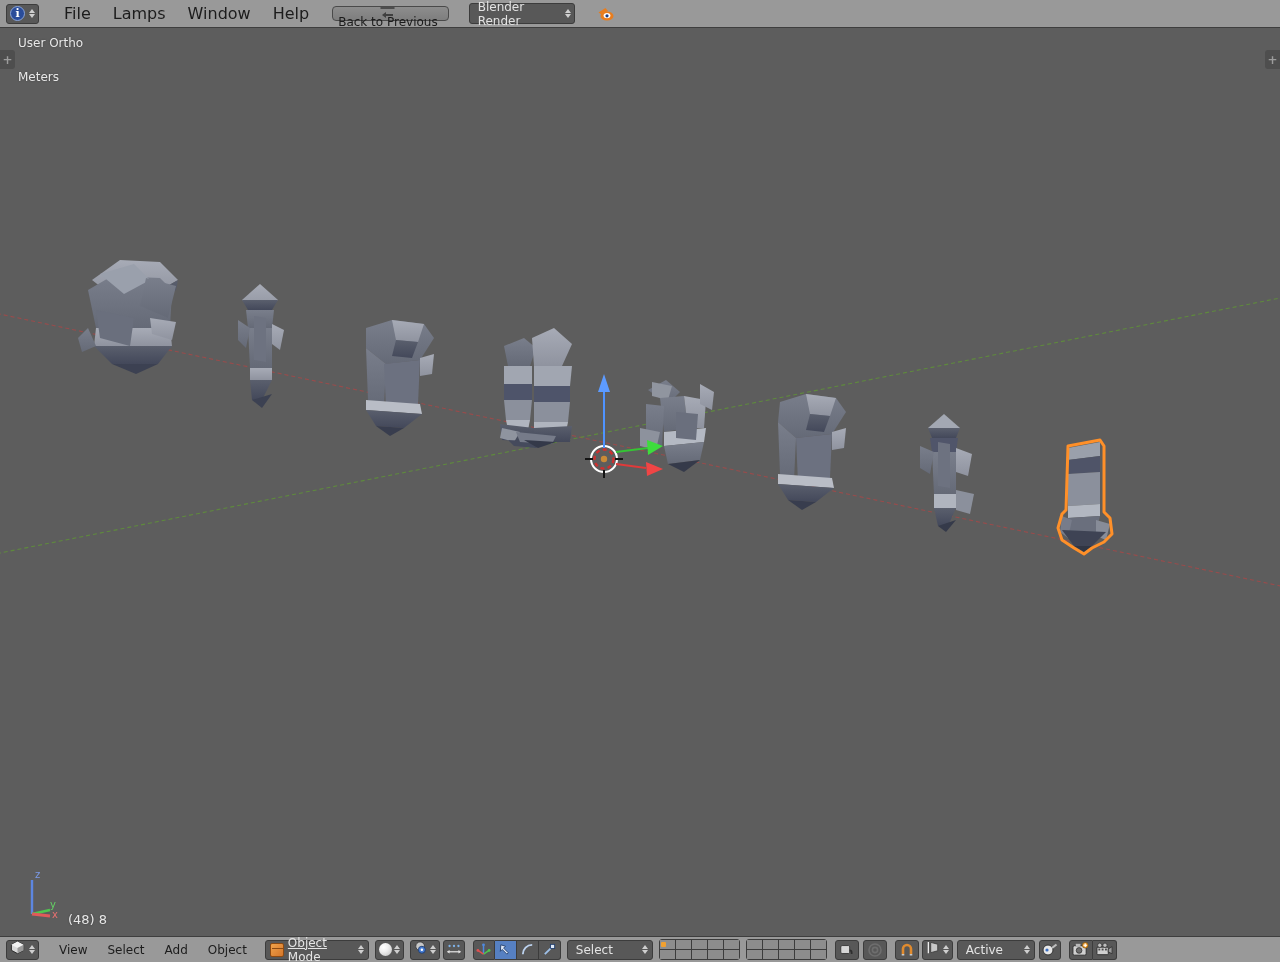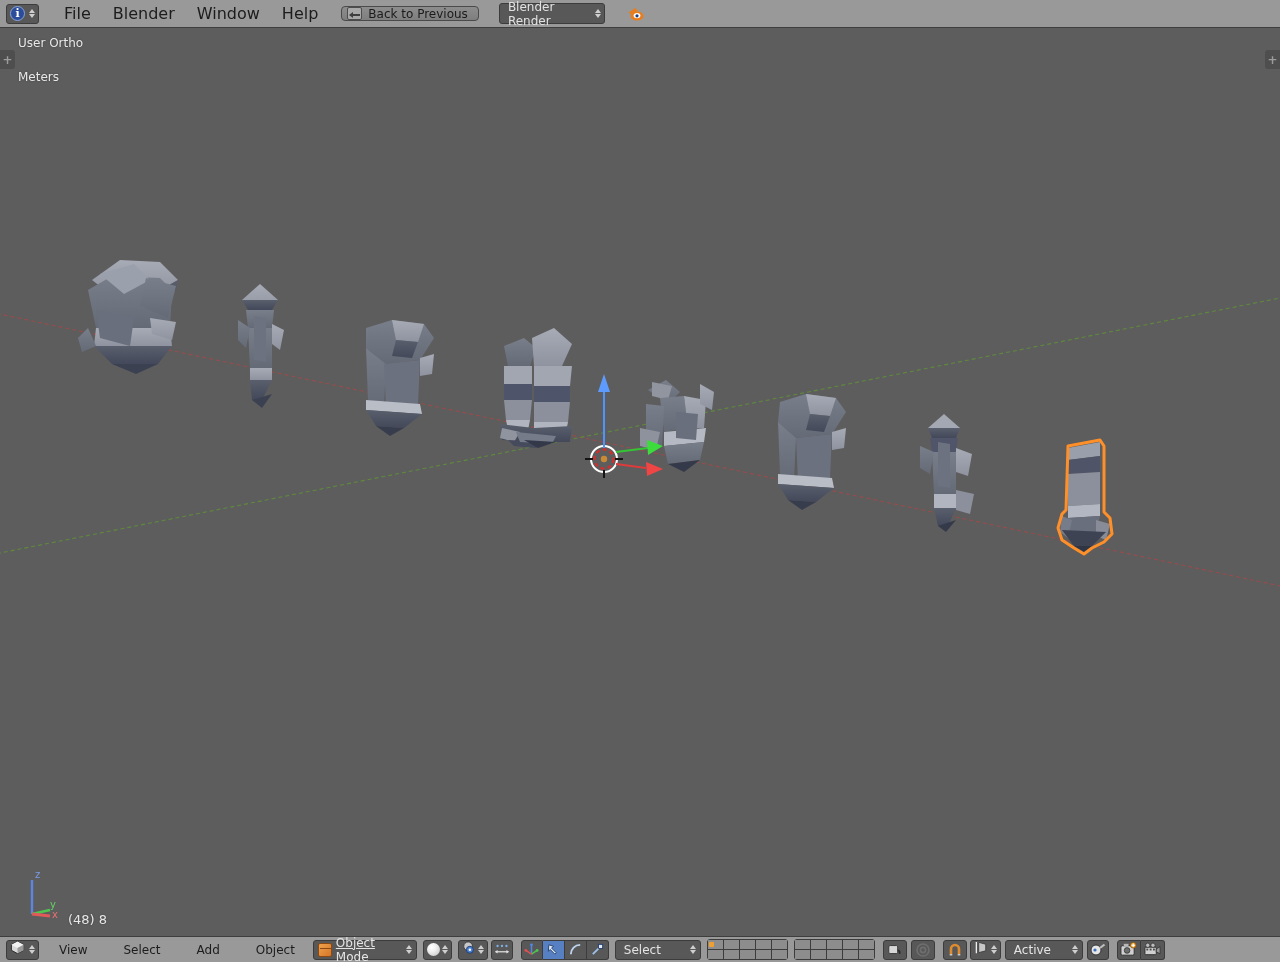--- a/index.html
+++ b/index.html
@@ -49,21 +49,21 @@
   .menu-items .mi {
     font-size: 16px; color: #1c1c1c; padding: 3px 11px; border-radius: 3px;
     line-height: 1;
   }
 
   .back-prev {
     display: flex; align-items: center; gap: 6px;
     height: 15px; margin-left: 12px; padding: 0 10px 0 5px;
     background: linear-gradient(#8d8d8d, #7e7e7e);
     border: 1px solid #4a4a4a; border-radius: 4px;
-    font-size: 12px; color: #1b1b1b;
+    font-size: 12px; color: #1b1b1b; flex-direction: column;
   }
   .back-icon {
     width: 15px; height: 13px; border: 1.5px solid #4d4d4d; border-radius: 2px;
     background: #a9a9a9; position: relative;
   }
   .back-icon:after {
     content:""; position:absolute; left:1px; top:4px;
     width:0;height:0;border-top:3px solid transparent;border-bottom:3px solid transparent;border-right:4px solid #3f3f3f;
   }
   .back-icon:before {
@@ -164,21 +164,21 @@
     display:grid; grid-template-columns: repeat(5, 15px); grid-template-rows: repeat(2, 9px);
     gap:1px; background:#3c3c3c; border:1px solid #3c3c3c; border-radius:3px; padding:0;
   }
   .layer-cell { background:#8d8d8d; position:relative; }
   .layer-cell.active { background:#8d8d8d; }
   .layer-cell.active:after{
     content:""; position:absolute; left:1.5px; top:1.5px; width:5px; height:5px;
     background:#f0a030; border-radius:1px;
   }
 
-  .menu-items2 { display:flex; align-items:center; margin-left:10px;gap:16px; }
+  .menu-items2 { display:flex; align-items:center; margin-left:10px; }
   .menu-items2 .mi { font-size:12px; color:#1c1c1c; padding:3px 10px; border-radius:3px; line-height:1; }
 
   .icon-btn-active { background:#5680c2 !important; }
 </style>
 </head>
 <body>
 
 <div id="app">
 
   <div class="topbar">
@@ -186,21 +186,21 @@
     <div class="editor-type-btn">
       <span class="info-icon-circle">i</span>
       <span class="updown">
           <i class="up"></i>
           <i class="dn"></i>
         </span>
     </div>
 
     <div class="menu-items">
       <span class="mi">File</span>
-      <span class="mi">Blender</span>
+      <span class="mi">Lamps</span>
       <span class="mi">Window</span>
       <span class="mi">Help</span>
     </div>
 
     <div class="back-prev">
       <span class="back-icon"></span>
       <span>Back to Previous</span>
     </div>
 
     <div class="engine-select">

